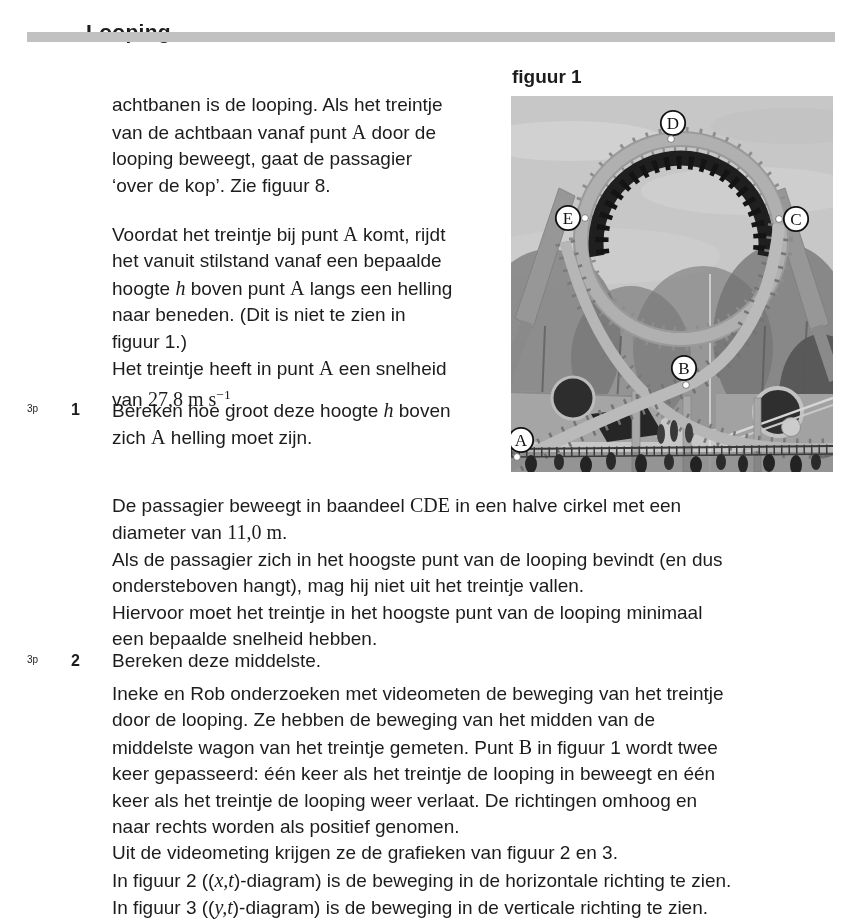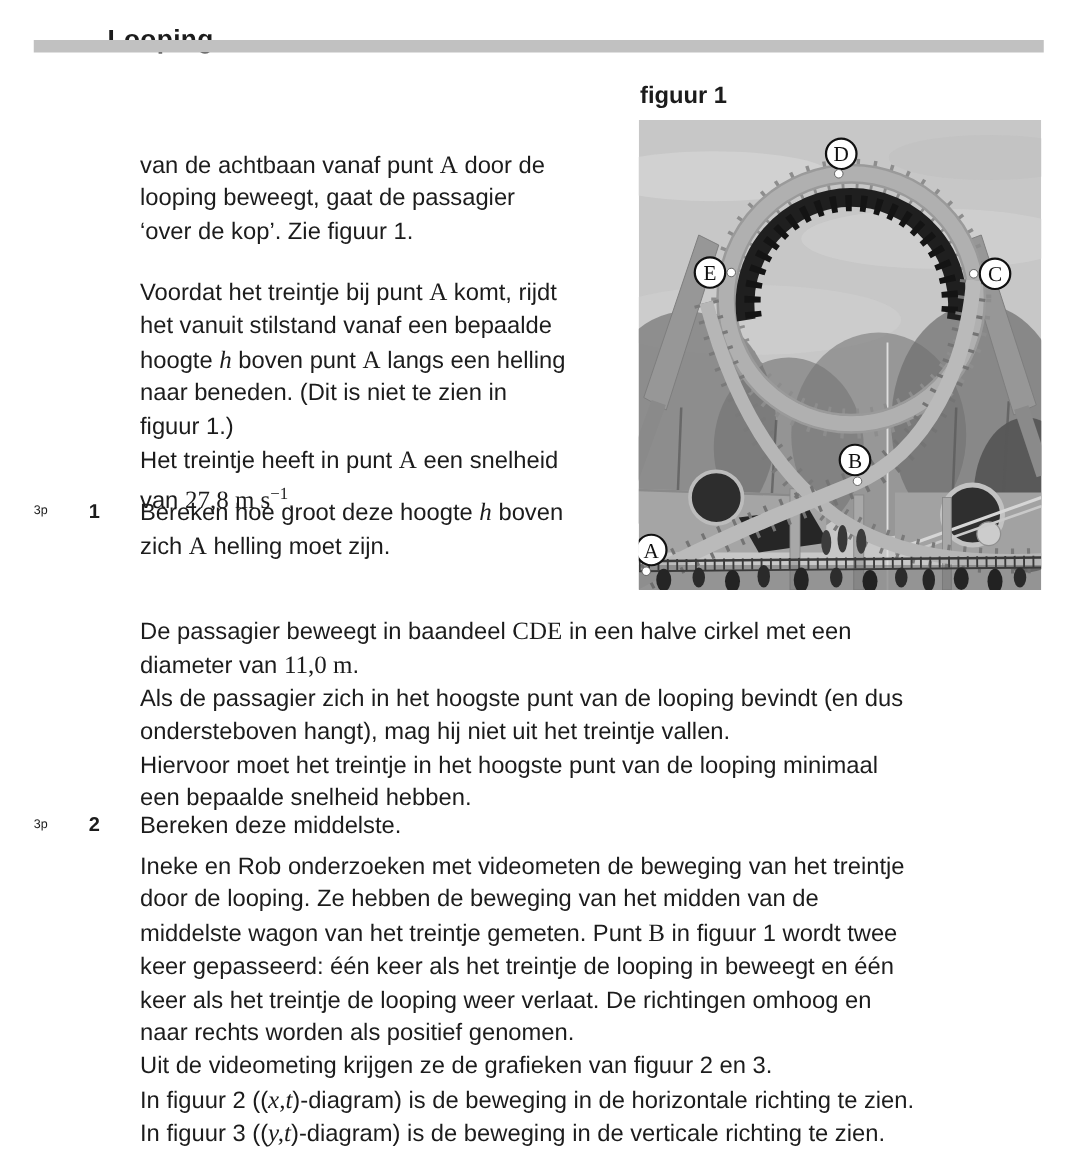--- a/index.html
+++ b/index.html
@@ -19,21 +19,21 @@
   .ptlabel{font-family:"Liberation Serif",serif;font-size:17px;fill:#111;}
 </style>
 </head>
 <body>
 
 <div id="page">
 
   <h1 class="title">Looping</h1>
   <div class="rule"></div>
 
-  <div class="para" style="left:112px;top:66px;width:430px"><br><br><span>van de achtbaan vanaf punt </span><span class="f-serif">A</span><span> door de</span><br><span>looping beweegt, gaat de passagier</span><br><span>‘over de kop’. Zie figuur 1.</span></div>
+  <div class="para" style="left:112px;top:66px;width:430px"><br><span>achtbanen is de looping. Als het treintje</span><br><span>van de achtbaan vanaf punt </span><span class="f-serif">A</span><span> door de</span><br><span>looping beweegt, gaat de passagier</span><br><span>‘over de kop’. Zie figuur 8.</span></div>
 
   <div class="para" style="left:112px;top:221px;width:440px"><span>Voordat het treintje bij punt </span><span class="f-serif">A</span><span> komt, rijdt</span><br><span>het vanuit stilstand vanaf een bepaalde</span><br><span>hoogte </span><span class="f-iserif">h</span><span> boven punt </span><span class="f-serif">A</span><span> langs een helling</span><br><span>naar beneden. (Dit is niet te zien in</span><br><span>figuur 1.)</span><br><span>Het treintje heeft in punt </span><span class="f-serif">A</span><span> een snelheid</span><br><span>van </span><span class="f-serif">27,8 m s</span><span class="f-sup">−1</span><span>.</span></div>
 
   <span class="qpoints" style="top:403px">3p</span>
   <span class="qnum" style="top:401px">1</span>
   <div class="para" style="left:112px;top:397px;width:440px"><span>Bereken hoe groot deze hoogte </span><span class="f-iserif">h</span><span> boven</span><br><span>zich </span><span class="f-serif">A</span><span> helling moet zijn.</span></div>
 
   <div class="figlabel">figuur 1</div>
 
   <div class="photo">

